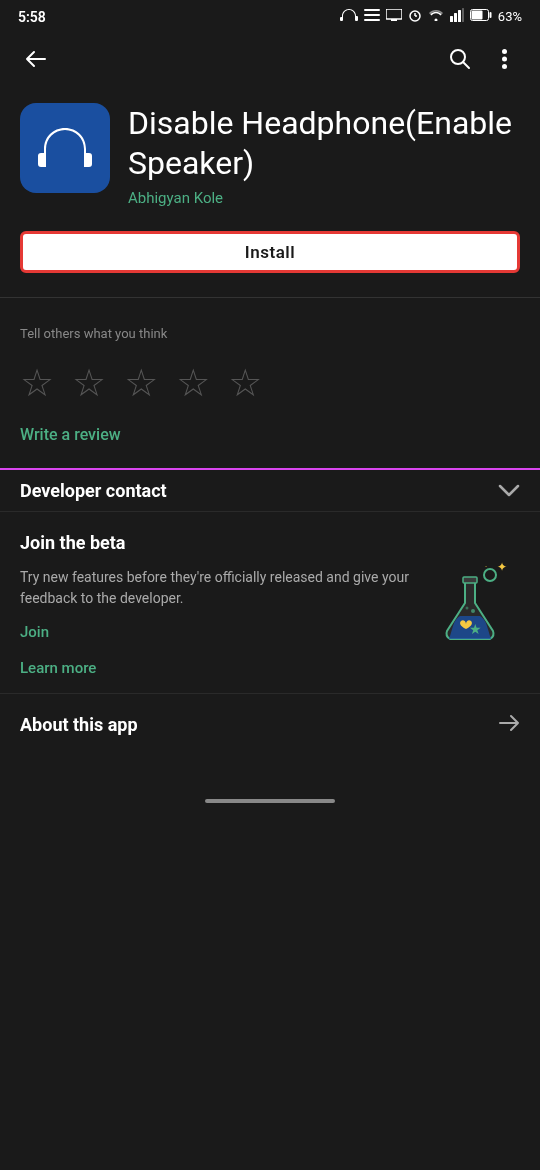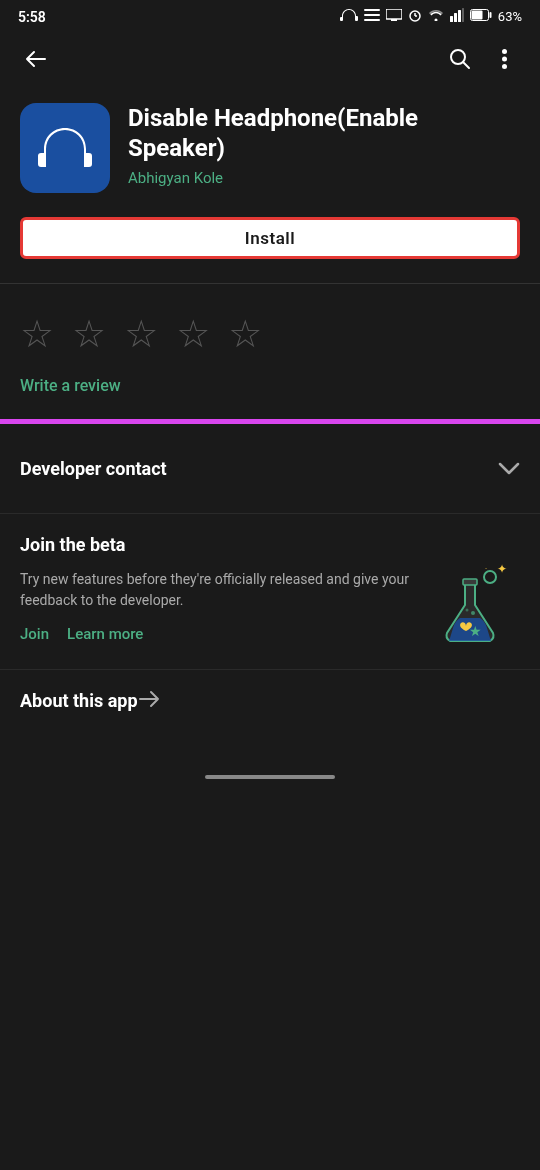--- a/index.html
+++ b/index.html
@@ -72,22 +72,22 @@
       background-color: #1a4fa0;
       display: flex;
       align-items: center;
       justify-content: center;
       flex-shrink: 0;
     }
     .app-info {
       flex: 1;
     }
     .app-title {
-      font-size: 24px;
-      font-weight: 700;
+      font-size: 32px;
+      font-weight: 400;
       color: #ffffff;
       line-height: 1.25;
       margin-bottom: 6px;
     }
     .app-developer {
       font-size: 15px;
       color: #4caf84;
       font-weight: 400;
     }
 
@@ -148,22 +148,22 @@
       font-weight: 500;
       cursor: pointer;
       margin-bottom: 16px;
     }
 
     
     .section-row {
       display: flex;
       justify-content: space-between;
       align-items: center;
-      padding: 32px 20px;
-      border-top: 5px solid #d946ef;
+      padding: 8px 20px;
+      border-top: 2px solid #d946ef;
       cursor: pointer;
     }
     .section-title {
       font-size: 18px;
       font-weight: 700;
       color: #ffffff;
     }
     .chevron-down {
       font-size: 22px;
       color: #aaaaaa;
@@ -190,41 +190,42 @@
     }
     .beta-description {
       font-size: 14px;
       color: #aaaaaa;
       line-height: 1.5;
       margin-bottom: 14px;
     }
     .beta-links {
       display: flex;
       gap: 18px;
+      flex-direction: column;
     }
     .beta-link {
       font-size: 15px;
       color: #4caf84;
       font-weight: 500;
       cursor: pointer;
     }
     
     .flask-container {
       width: 90px;
       flex-shrink: 0;
       display: flex;
       align-items: center;
       justify-content: center;
       margin-top: -6px;
     }
 
     
     .about-section {
       display: flex;
-      justify-content: flex-start;
+      justify-content: space-between;
       align-items: center;
       padding: 18px 20px 10px 20px;
       border-top: 1px solid #2a2a2a;
     }
     .about-title {
       font-size: 18px;
       font-weight: 700;
       color: #ffffff;
     }
     .arrow-right {
@@ -345,20 +346,21 @@
   </div>
 </div>
 
 <div class="install-section">
   <div class="install-button">Install</div>
 </div>
 
 <div class="divider"></div>
 
 <div class="rate-section">
+  <div class="rate-subtitle">Tell others what you think</div>
   <div class="stars-row">
     <span class="star">☆</span>
     <span class="star">☆</span>
     <span class="star">☆</span>
     <span class="star">☆</span>
     <span class="star">☆</span>
   </div>
   <div class="write-review">Write a review</div>
 </div>
 

